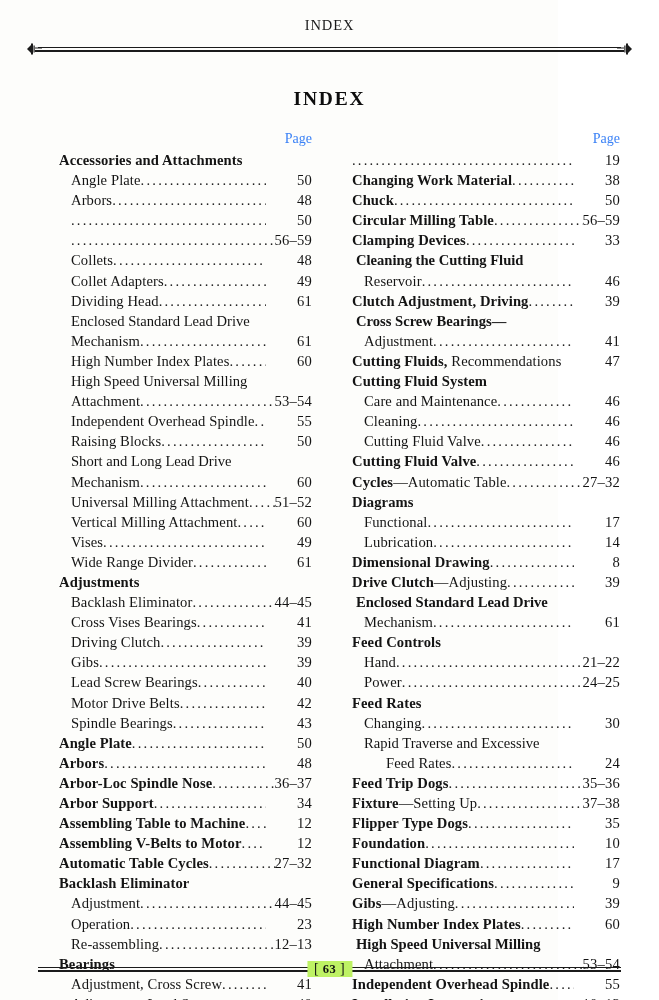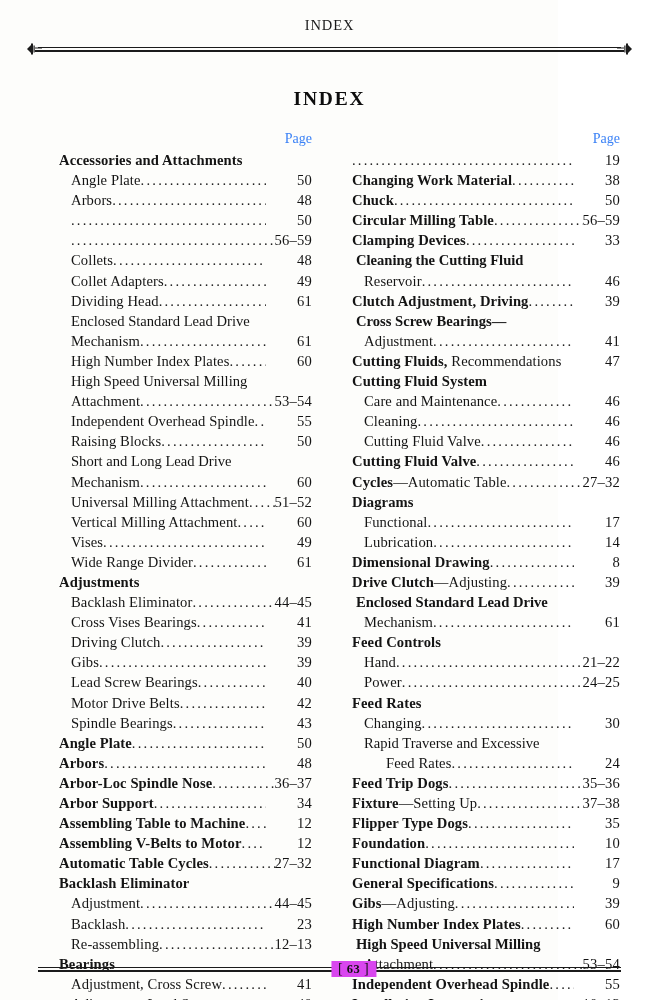--- a/index.html
+++ b/index.html
@@ -62,30 +62,29 @@
   }
   .finial.left  { left: 0px; }
   .finial.right { right: 0px; }
 
   
   .folio {
     position: absolute;
     top: -1px;
     left: 50%;
     transform: translateX(-50%);
-    background: #d946ef;
+    background: #bef264;
     padding: 0 7px;
     font-size: 12.5px;
     font-weight: bold;
     letter-spacing: 0.5px;
     line-height: 15px;
     white-space: nowrap;
     color: #111;
     z-index: 3;
-    margin-left: 24px;
   }
   .folio .brk { font-weight: normal; font-size: 14px; }
 
   
   .doc-title {
     position: absolute;
     top: 88px;
     left: 0;
     width: 659px;
     text-align: center;
@@ -371,21 +370,21 @@
             <span class="label">Backlash Eliminator</span>
             <span class="leader"></span>
             <span class="pg"></span>
           </div>
           <div class="entry sub">
             <span class="label">Adjustment</span>
             <span class="leader" style="letter-spacing: 2.2px;">..........................................................................................</span>
             <span class="pg" style="width: auto; padding-left: 0px;">44–45</span>
           </div>
           <div class="entry sub">
-            <span class="label">Backlash</span>
+            <span class="label">Operation</span>
             <span class="leader">..........................................................................................</span>
             <span class="pg">23</span>
           </div>
           <div class="entry sub">
             <span class="label">Re-assembling</span>
             <span class="leader" style="letter-spacing: 2.2px;">..........................................................................................</span>
             <span class="pg" style="width: auto; padding-left: 0px;">12–13</span>
           </div>
           <div class="entry head">
             <span class="label">Bearings</span>

